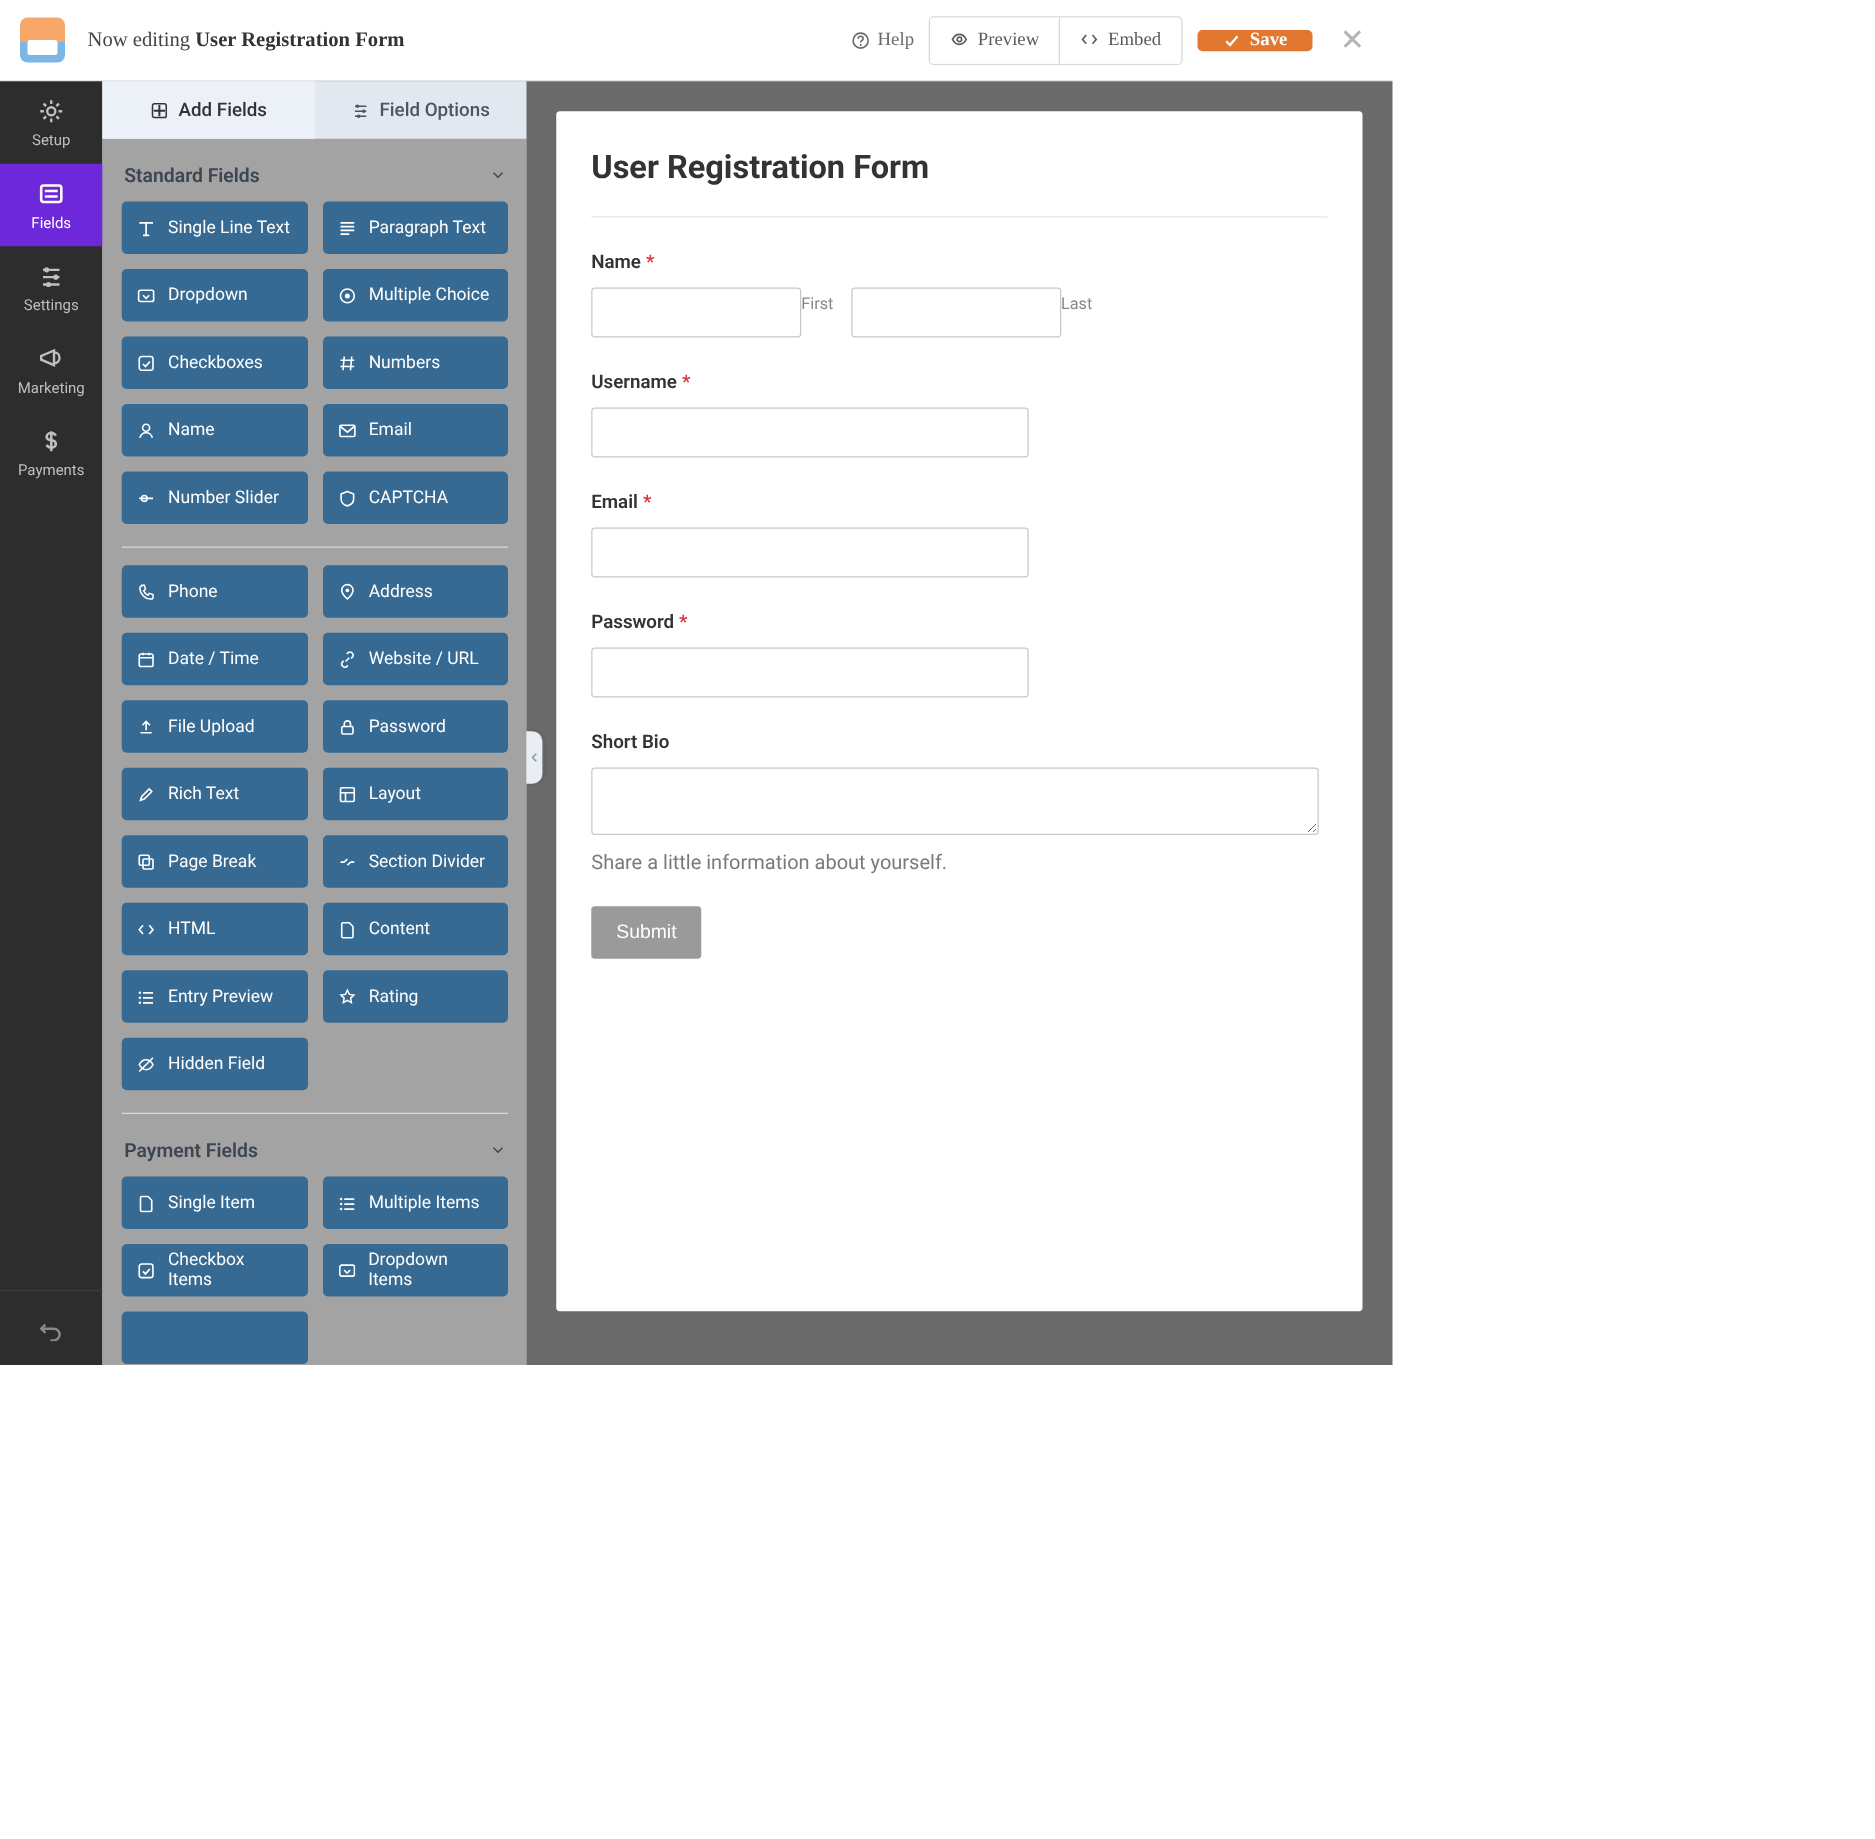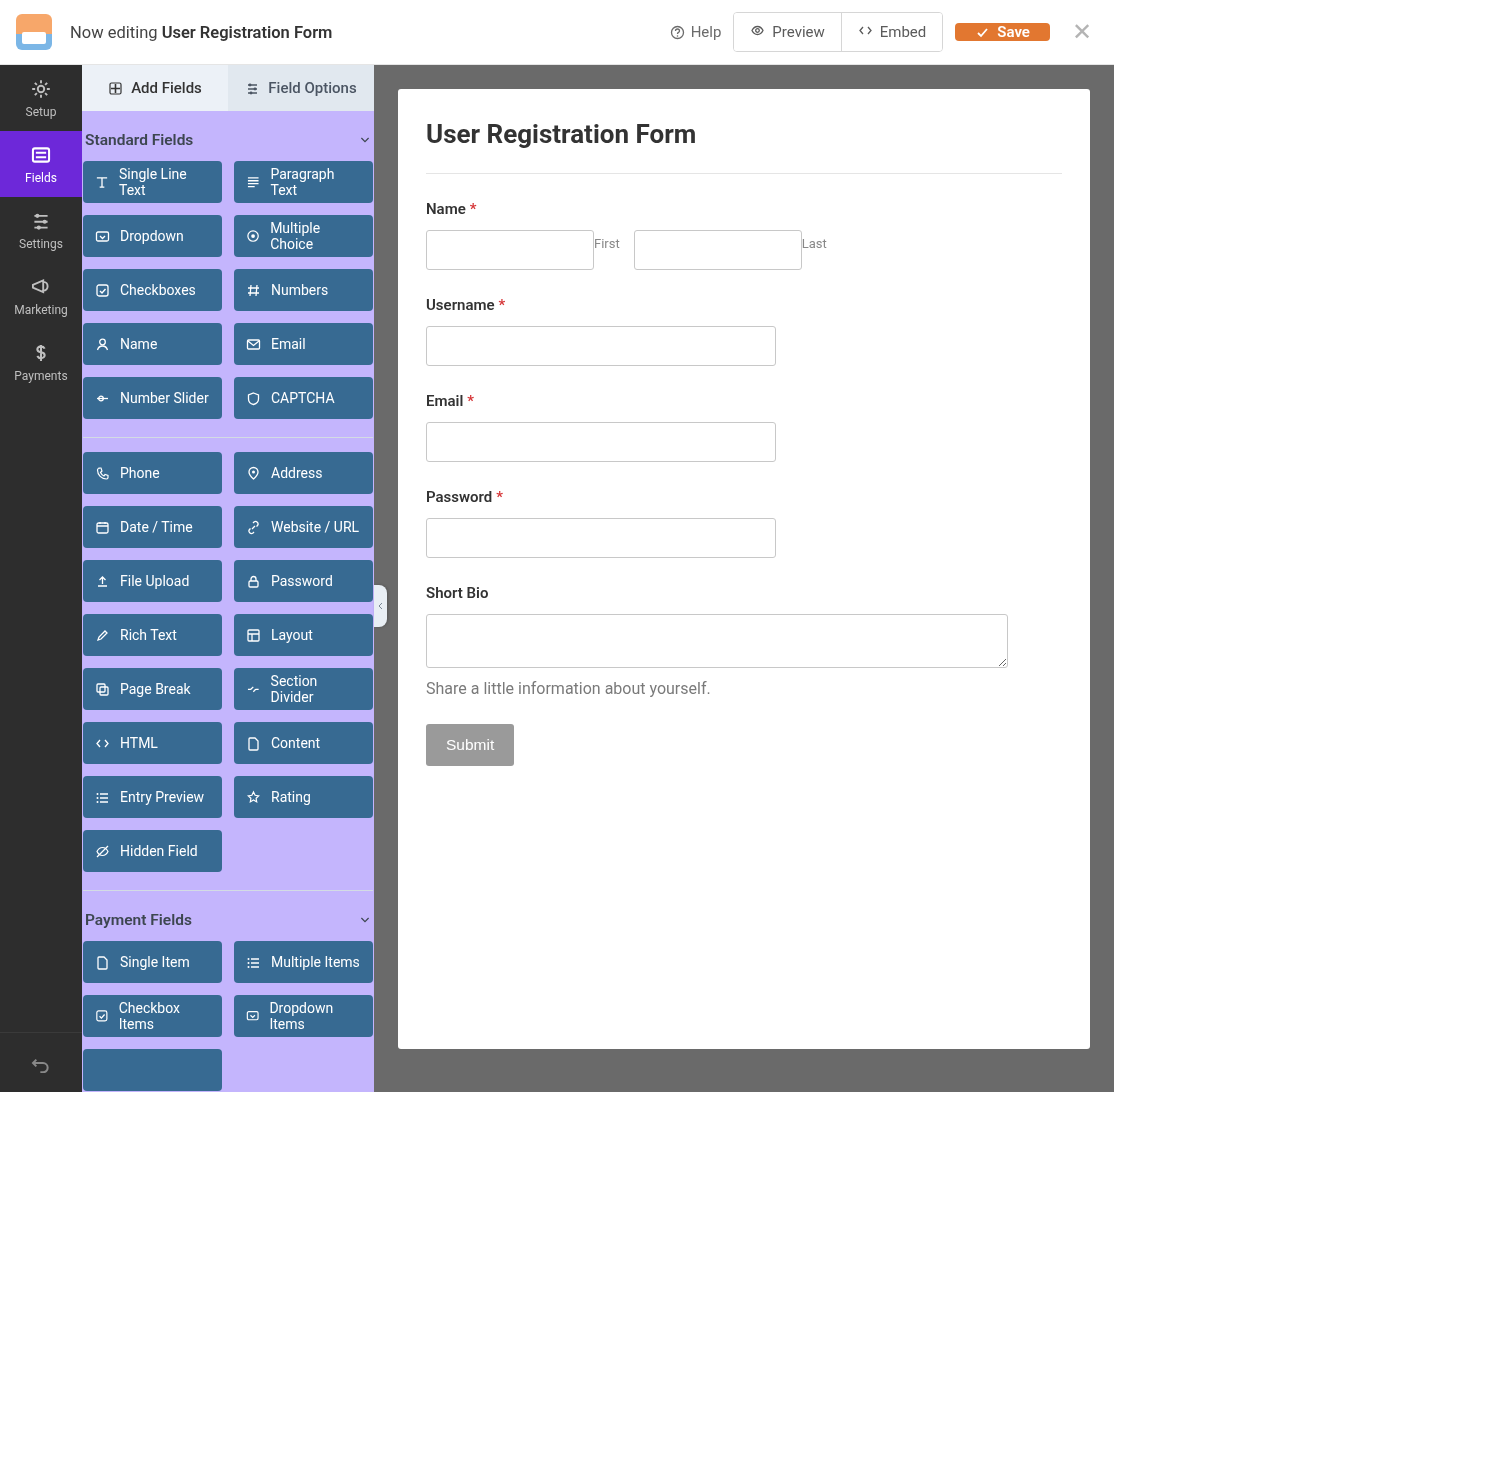--- a/index.html
+++ b/index.html
@@ -1,20 +1,20 @@
 <!DOCTYPE html>
 <html><head>
 <meta charset="utf-8">
 <style>
 * { box-sizing: border-box; margin: 0; padding: 0; }
 body { font-family: -apple-system, BlinkMacSystemFont, "Segoe UI", Roboto, sans-serif; font-size: 14px; color: #333; background: #fff; }
 .app { display: flex; flex-direction: column; width: 1114px; height: 1092px; }
 
 
-.topbar { display: flex; align-items: center; height: 65px; background: #fff; border-bottom: 1px solid #e5e5e5; padding: 0 12px 0 16px; }
+.topbar { display: flex; align-items: center; height: 65px; background: #fff; border-bottom: 1px solid #e5e5e5; padding: 0 12px 0 16px; font-family: Liberation Serif, serif; }
 .logo { width: 36px; height: 36px; border-radius: 6px; background: linear-gradient(180deg,#f7a76a,#f7a76a 55%,#7bb6e6 55%); margin-right: 18px; position: relative; }
 .logo::after { content:""; position:absolute; left:6px; top:18px; width:24px; height:12px; background:#fff; border-radius:2px; }
 .editing { font-size: 16.5px; color: #444; }
 .editing .formname { font-weight: 600; color: #333; }
 .toprt { margin-left: auto; display:flex; align-items:center; gap:12px; }
 .help { display:flex; align-items:center; gap:6px; color:#6b6b6b; font-size:15px; cursor:pointer; }
 .btngrp { display:flex; border:1px solid #d6d6d6; border-radius:4px; overflow:hidden; }
 .btngrp .gbtn { display:flex; align-items:flex-start; gap:7px; padding:10px 16px; color:#5b5b5b; background:#fff; cursor:pointer; font-size:15px; }
 .btngrp .gbtn + .gbtn { border-left:1px solid #d6d6d6; }
 .savebtn { display:flex; align-items:center; gap:7px; background:#e27730; color:#fff; padding:0 20px; border-radius:4px; font-weight:600; cursor:pointer; font-size:15px; }
@@ -24,25 +24,25 @@
 .body { flex:1; display:flex; min-height:0; }
 
 
 .nav { width:82px; background:#2d2d2d; display:flex; flex-direction:column; }
 .navitem { display:flex; flex-direction:column; align-items:center; justify-content:center; height:66px; color:#bfbfbf; font-size:12px; gap:5px; cursor:pointer; }
 .navitem.active { background:#6d28d9; color:#fff; }
 .navspacer { flex:1; }
 .navfoot { height:60px; display:flex; align-items:center; justify-content:center; color:#888; border-top:1px solid #3a3a3a; cursor:pointer; }
 
 
-.panel { width:292px; background:#c4b5fd; display:flex; flex-direction:column; position:relative; }
+.panel { width:339px; background:#a3a3a3; display:flex; flex-direction:column; position:relative; }
 .ptabs { display:flex; height:46px; background:#e1e8ef; }
 .ptab { flex:1; display:flex; align-items:center; justify-content:center; gap:8px; color:#4b5563; font-weight:500; cursor:pointer; font-size:15px; }
 .ptab.active { background:#ecf1f7; color:#333; }
-.panelbody { flex:1; overflow-y:auto; padding:0 1px 20px; }
+.panelbody { flex:1; overflow-y:auto; padding:0 15px 20px; }
 .sect { margin-top:14px; }
 .secthead { display:flex; align-items:center; justify-content:space-between; color:#3d4650; font-weight:600; font-size:15.5px; padding:6px 2px 12px; cursor:pointer; }
 .fldgrid { display:grid; grid-template-columns:1fr 1fr; gap:12px; }
 .fldbtn { display:flex; align-items:center; gap:10px; background:#376a92; color:#fff; height:42px; border-radius:4px; padding:0 12px; font-size:14px; cursor:pointer; }
 .divline { border-top:1px solid #d3dbe4; margin-top:18px; }
 .collapser { position:absolute; right:-13px; top:520px; width:13px; height:42px; background:#e8eef4; border-radius:0 8px 8px 0; display:flex; align-items:center; justify-content:center; color:#7a8896; cursor:pointer; font-size:12px; box-shadow:1px 0 3px rgba(0,0,0,.2); }
 
 
 .canvas { flex:1; background:#6a6a6a; padding:24px 24px 0 24px; overflow:auto; }
 .formcard { background:#fff; border-radius:3px; padding:30px 28px 40px; min-height:960px; }

